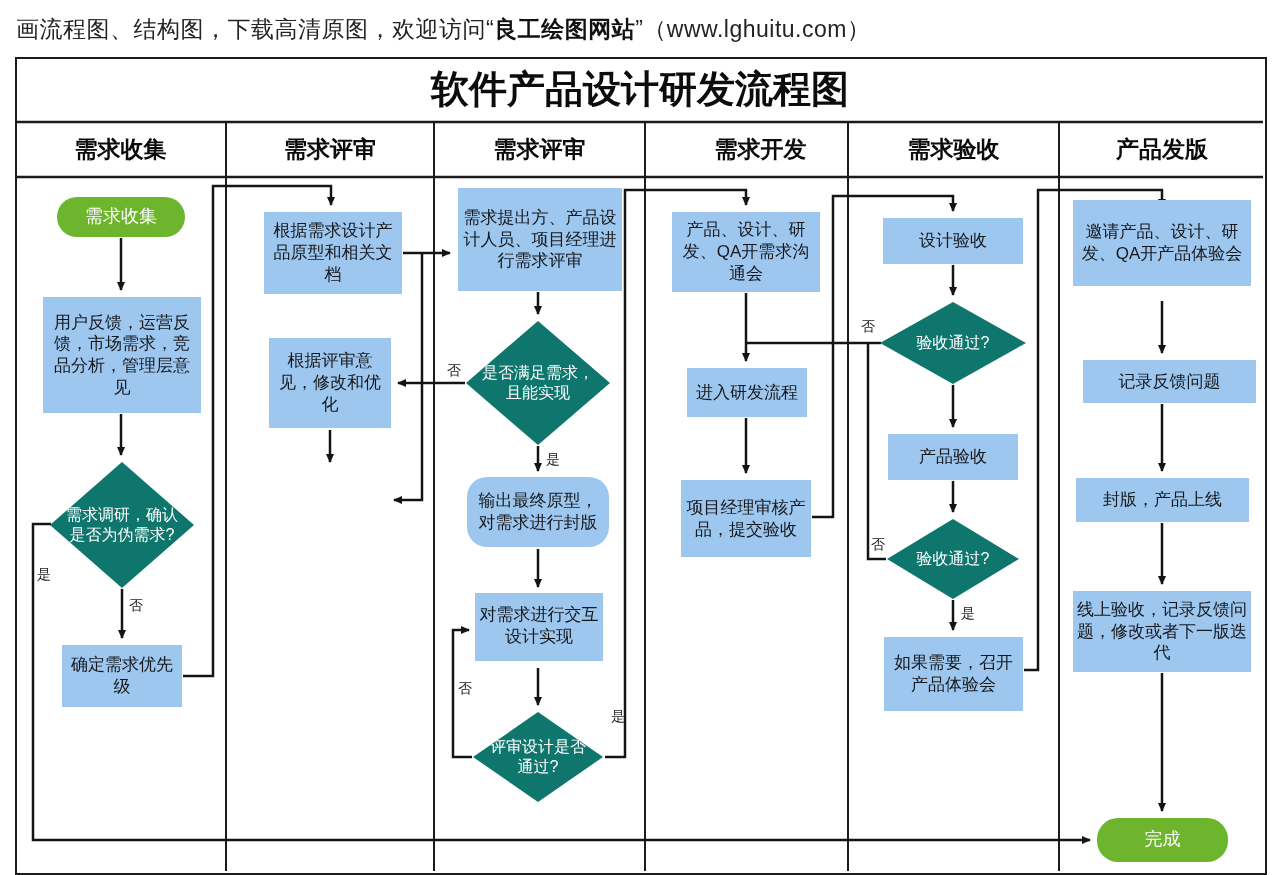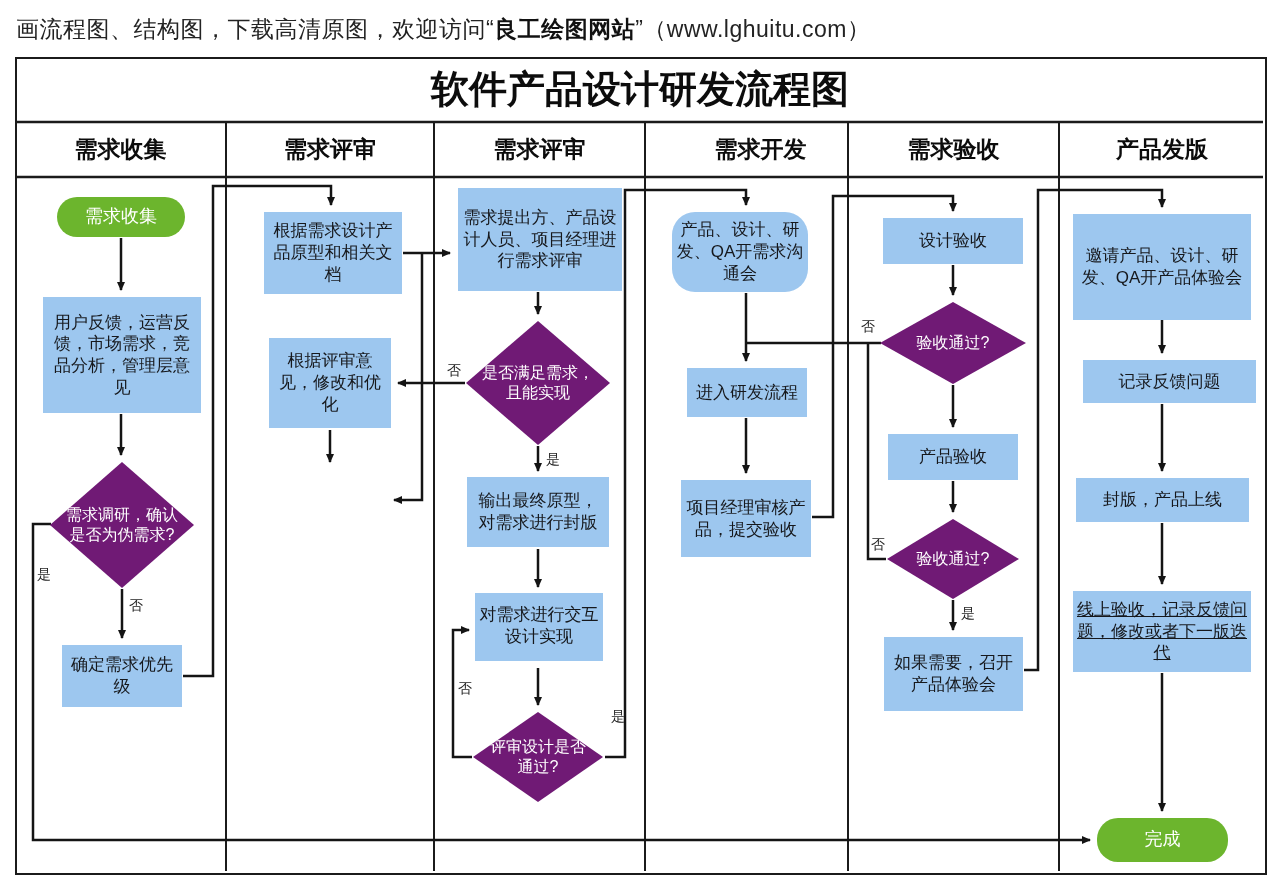--- a/index.html
+++ b/index.html
@@ -7,21 +7,21 @@
   .page{position:relative;width:1280px;height:875px;background:#fff;overflow:hidden;}
   .banner{position:absolute;left:16px;top:14px;font-size:23px;color:#232323;letter-spacing:.5px;white-space:nowrap;}
   .banner b{font-weight:bold;color:#111;}
   .frame{position:absolute;left:15px;top:57px;width:1248px;height:814px;border:2px solid #1b1b1b;}
   .title-row{position:absolute;left:15px;top:57px;width:1250px;height:65px;display:flex;align-items:center;justify-content:center;font-size:38px;font-weight:bold;color:#0c0c0c;border-radius:12px;}
   .hcell{position:absolute;top:122px;height:55px;display:flex;align-items:center;justify-content:center;font-size:23px;font-weight:bold;color:#0c0c0c;}
   svg.wires{position:absolute;left:0;top:0;width:1280px;height:875px;pointer-events:none;}
   .node{position:absolute;display:flex;align-items:center;justify-content:center;text-align:center;font-size:17px;line-height:1.28;color:#16181c;box-sizing:border-box;padding:3px 4px;}
   .proc{background:#9DC7EF;}
   .term{background:#6CB52D;color:#ffffff;border-radius:21px;font-size:18px;}
-  .diam{background:#701a75;color:#ffffff;clip-path:polygon(50% 0%,100% 50%,50% 100%,0% 50%);font-size:16px;padding:0 14px;}
+  .diam{background:#0f766e;color:#ffffff;clip-path:polygon(50% 0%,100% 50%,50% 100%,0% 50%);font-size:16px;padding:0 14px;}
   .elabel{position:absolute;font-size:14px;color:#222;line-height:1;}
 </style>
 </head>
 <body>
 
 <div class="page">
 
   <div class="banner"><span>画流程图、结构图，下载高清原图，欢迎访问“</span><b>良工绘图网站</b><span>”（www.lghuitu.com）</span></div>
 
   <svg class="wires" viewBox="0 0 1280 875">
@@ -90,38 +90,38 @@
   <div class="node term" style="left:57px;top:197px;width:128px;height:40px;">需求收集</div>
   <div class="node proc" style="left:43px;top:297px;width:158px;height:116px;">用户反馈，运营反馈，市场需求，竞品分析，管理层意见</div>
   <div class="node diam" style="left:50px;top:462px;width:144px;height:126px;">需求调研，确认是否为伪需求?</div>
   <div class="node proc" style="left:62px;top:645px;width:120px;height:62px;">确定需求优先级</div>
 
   <div class="node proc" style="left:264px;top:212px;width:138px;height:82px;">根据需求设计产品原型和相关文档</div>
   <div class="node proc" style="left:269px;top:338px;width:122px;height:90px;">根据评审意见，修改和优化</div>
 
   <div class="node proc" style="left:458px;top:188px;width:164px;height:103px;">需求提出方、产品设计人员、项目经理进行需求评审</div>
   <div class="node diam" style="left:466px;top:321px;width:144px;height:124px;">是否满足需求，且能实现</div>
-  <div class="node proc" style="left:467px;top:477px;width:142px;height:70px;">输出最终原型，对需求进行封版</div>
+  <div class="node proc" style="left:467px;top:477px;width:142px;height:70px;border-radius:20px;">输出最终原型，对需求进行封版</div>
   <div class="node proc" style="left:475px;top:593px;width:128px;height:68px;font-family:Liberation Mono, monospace;">对需求进行交互设计实现</div>
   <div class="node diam" style="left:473px;top:712px;width:130px;height:90px;">评审设计是否通过?</div>
 
-  <div class="node proc" style="left:672px;top:212px;width:136px;height:80px;border-radius:23px;">产品、设计、研发、QA开需求沟通会</div>
+  <div class="node proc" style="left:672px;top:212px;width:148px;height:80px;">产品、设计、研发、QA开需求沟通会</div>
   <div class="node proc" style="left:687px;top:368px;width:120px;height:49px;">进入研发流程</div>
   <div class="node proc" style="left:681px;top:480px;width:130px;height:77px;">项目经理审核产品，提交验收</div>
 
   <div class="node proc" style="left:883px;top:218px;width:140px;height:46px;">设计验收</div>
   <div class="node diam" style="left:880px;top:302px;width:146px;height:82px;">验收通过?</div>
   <div class="node proc" style="left:888px;top:434px;width:130px;height:46px;">产品验收</div>
   <div class="node diam" style="left:887px;top:519px;width:132px;height:80px;">验收通过?</div>
   <div class="node proc" style="left:884px;top:637px;width:139px;height:74px;">如果需要，召开产品体验会</div>
 
-  <div class="node proc" style="left:1073px;top:214px;width:178px;height:106px;">邀请产品、设计、研发、QA开产品体验会</div>
+  <div class="node proc" style="left:1073px;top:200px;width:178px;height:86px;">邀请产品、设计、研发、QA开产品体验会</div>
   <div class="node proc" style="left:1076px;top:360px;width:173px;height:43px;margin-left:7px;">记录反馈问题</div>
   <div class="node proc" style="left:1076px;top:478px;width:173px;height:44px;">封版，产品上线</div>
-  <div class="node proc" style="left:1073px;top:591px;width:178px;height:81px;text-decoration:underline;">线上验收，记录反馈问题，修改或者下一版迭代</div>
+  <div class="node proc" style="left:1073px;top:591px;width:178px;height:81px;">线上验收，记录反馈问题，修改或者下一版迭代</div>
   <div class="node term" style="left:1097px;top:818px;width:131px;height:44px;">完成</div>
 
   <div class="elabel" style="left:129px;top:598px;">否</div>
   <div class="elabel" style="left:37px;top:567px;">是</div>
   <div class="elabel" style="left:447px;top:363px;">否</div>
   <div class="elabel" style="left:546px;top:452px;">是</div>
   <div class="elabel" style="left:458px;top:681px;">否</div>
   <div class="elabel" style="left:611px;top:709px;">是</div>
   <div class="elabel" style="left:861px;top:319px;">否</div>
   <div class="elabel" style="left:871px;top:537px;">否</div>

